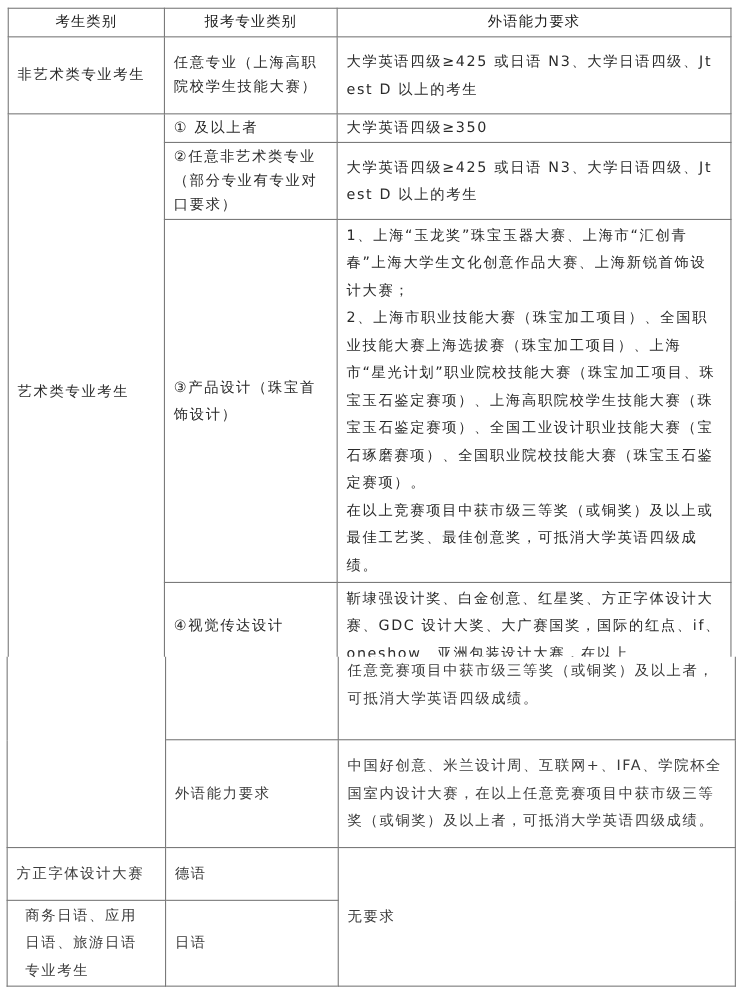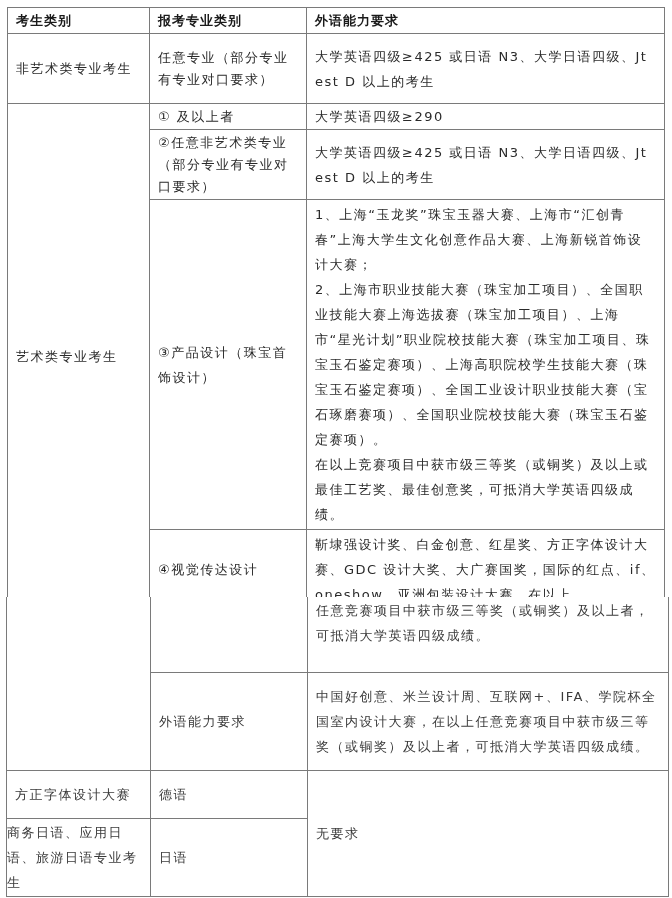--- a/index.html
+++ b/index.html
@@ -3,21 +3,21 @@
 <meta charset="utf-8">
 <style>
   html, body { margin: 0; padding: 0; background: #ffffff; }
   body { width: 672px; height: 898px; position: relative; overflow: hidden;
          font-family: "DejaVu Sans", "Liberation Sans", sans-serif; color: #2a2a2a; }
   .part { position: absolute; left: 0; width: 672px; overflow: hidden; }
   table { border-collapse: collapse; table-layout: fixed; position: absolute; }
   td, th { border: 1px solid #7a7a7a; padding: 4px 8px; vertical-align: middle;
            font-size: 13px; line-height: 25px; text-align: left; font-weight: normal;
            word-break: break-all; letter-spacing: 1.5px; }
-  th { font-weight: bold; color: #1a1a1a; letter-spacing: 1px; }
+  th { font-weight: normal; color: #1a1a1a; letter-spacing: 1px; text-align: center; }
   .top-part { top: 0; height: 597px; }
   .top-part table { left: 7px; top: 7px; width: 657px; }
   .bottom-part { top: 597px; height: 301px; }
   .bottom-part table { left: 6px; top: -2px; width: 662px; }
   .muted { color: #3a3a3a; }
   .pre { white-space: pre-line; margin-top: 31px; }
 </style>
 </head>
 <body>
 
@@ -29,27 +29,27 @@
         <col style="width:358px">
       </colgroup>
     <tbody>
         <tr style="height:26px">
       <th style="line-height:18px;padding:3px 8px">考生类别</th>
       <th style="line-height:18px;padding:3px 8px">报考专业类别</th>
       <th style="line-height:18px;padding:3px 8px">外语能力要求</th>
     </tr>
     <tr style="height:70px">
       <td>非艺术类专业考生</td>
-      <td style="line-height:22px;padding:1px 8px">任意专业（部分专业有专业对口要求）</td>
+      <td style="line-height:22px;padding:1px 8px">任意专业（上海高职院校学生技能大赛）</td>
       <td>大学英语四级≥425 或日语 N3、大学日语四级、Jtest D 以上的考生</td>
     </tr>
     <tr style="height:26px">
       <td rowspan="5">艺术类专业考生</td>
       <td style="line-height:18px;padding:3px 8px">① 及以上者</td>
-      <td style="line-height:18px;padding:3px 8px">大学英语四级≥290</td>
+      <td style="line-height:18px;padding:3px 8px">大学英语四级≥350</td>
     </tr>
     <tr style="height:70px">
       <td style="line-height:22px;padding:1px 8px">②任意非艺术类专业（部分专业有专业对口要求）</td>
       <td>大学英语四级≥425 或日语 N3、大学日语四级、Jtest D 以上的考生</td>
     </tr>
     <tr style="height:307px">
       <td>③产品设计（珠宝首饰设计）</td>
       <td class="pre" style="padding:2px 8px">1、上海“玉龙奖”珠宝玉器大赛、上海市“汇创青春”上海大学生文化创意作品大赛、上海新锐首饰设计大赛；
 2、上海市职业技能大赛（珠宝加工项目）、全国职业技能大赛上海选拔赛（珠宝加工项目）、上海市“星光计划”职业院校技能大赛（珠宝加工项目、珠宝玉石鉴定赛项）、上海高职院校学生技能大赛（珠宝玉石鉴定赛项）、全国工业设计职业技能大赛（宝石琢磨赛项）、全国职业院校技能大赛（珠宝玉石鉴定赛项）。
 在以上竞赛项目中获市级三等奖（或铜奖）及以上或最佳工艺奖、最佳创意奖，可抵消大学英语四级成绩。</td>
@@ -78,18 +78,18 @@
     <tr style="height:98px">
       <td class="muted">外语能力要求</td>
       <td class="muted">中国好创意、米兰设计周、互联网+、IFA、学院杯全国室内设计大赛，在以上任意竞赛项目中获市级三等奖（或铜奖）及以上者，可抵消大学英语四级成绩。</td>
     </tr>
     <tr style="height:48px">
       <td class="muted" style="padding:1px 8px">方正字体设计大赛</td>
       <td class="muted">德语</td>
       <td rowspan="2" class="muted">无要求</td>
     </tr>
     <tr style="height:76px">
-      <td class="muted" style="padding:1px 0">商务日语、应用日语、旅游日语专业考生</td>
+      <td class="muted" style="padding:1px 16px">商务日语、应用日语、旅游日语专业考生</td>
       <td class="muted">日语</td>
     </tr>
   </tbody>
     </table>
 </div>
 
 </body></html>

